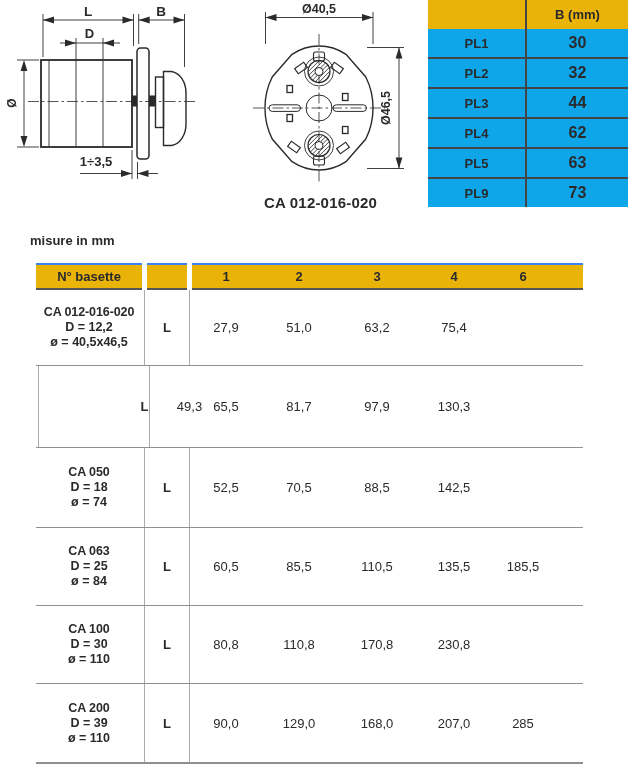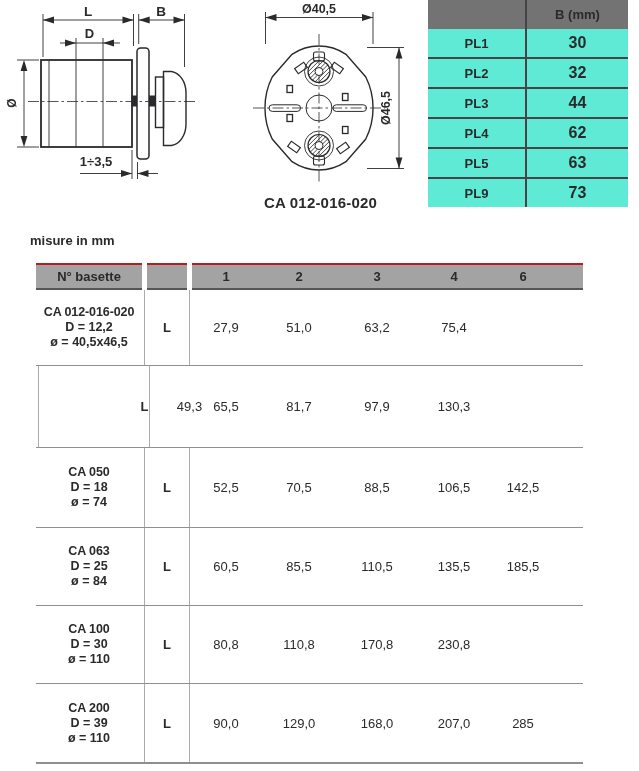--- a/index.html
+++ b/index.html
@@ -11,41 +11,41 @@
   .svg-abs { position:absolute; }
   #side-svg { left:0; top:0; }
   #front-svg { left:235px; top:0; }
   .caption {
     position:absolute; left:238px; top:194px; width:165px;
     text-align:center; font-size:15px; font-weight:bold; letter-spacing:.2px;
   }
 
   
   .pl-table { position:absolute; left:428px; top:0; width:200px; }
-  .pl-header { display:grid; grid-template-columns:99px 1fr; height:29px; background:#737373; }
+  .pl-header { display:grid; grid-template-columns:99px 1fr; height:29px; background:#eab308; }
   .pl-header .pl-left { border-right:2px solid #454548; }
   .pl-header .pl-right { display:flex; align-items:center; justify-content:center;
     font-weight:bold; font-size:13px; }
-  .pl-row { display:grid; grid-template-columns:99px 1fr; height:30px; background:#5eead4; }
+  .pl-row { display:grid; grid-template-columns:99px 1fr; height:30px; background:#0ea5e9; }
   .pl-row.first { height:28px; }
   .pl-row + .pl-row { border-top:2px solid #454548; }
   .pl-row .pl-left { border-right:2px solid #454548; display:flex; align-items:center; justify-content:center;
     font-weight:bold; font-size:13px; }
   .pl-row .pl-right { display:flex; align-items:center; justify-content:center;
     font-weight:bold; font-size:16px; }
 
   
   .note { position:absolute; left:30px; top:233px; font-size:13px; font-weight:bold; }
 
   
   .main-table { position:absolute; left:36px; top:263px; width:547px; }
   .mt-row { display:grid; grid-template-columns:106px 5px 40px 5px 68px 78px 78px 76px 62px 1fr; }
   .mt-row .cell { display:flex; align-items:center; justify-content:center; }
   .mt-header { height:27px; }
-  .mt-header .cell { background:#a3a3a3; border-top:2px solid #b91c1c; border-bottom:2px solid #56565a;
+  .mt-header .cell { background:#eab308; border-top:2px solid #3b82f6; border-bottom:2px solid #56565a;
     font-weight:bold; font-size:13px; }
   .mt-header .vgap { background:#fff; }
   .mt-body-row { border-bottom:1px solid #909090; }
   .mt-body-row.last { border-bottom:2px solid #8f8f8f; }
   .mt-body-row .vgap { background:linear-gradient(90deg, transparent 2px, #ababab 2px, #ababab 3.2px, transparent 3.2px); }
   .r1 { height:76px; } .r2 { height:82px; } .r3 { height:80px; }
   .r4 { height:78px; } .r5 { height:78px; } .r6 { height:80px; }
   .c-label { flex-direction:column; line-height:15px; }
   .c-label .name { font-weight:bold; font-size:12.5px; letter-spacing:-0.1px; white-space:nowrap; }
   .c-label .sub  { font-weight:bold; font-size:12.5px; white-space:nowrap; }
@@ -304,21 +304,20 @@
         <div class="name">CA 050</div>
         <div class="sub">D = 18</div>
         <div class="sub">ø = 74</div>
       </div>
       <div class="vgap"></div>
       <div class="cell c-dim">L</div>
       <div class="vgap"></div>
       <div class="cell c-val">52,5</div>
       <div class="cell c-val">70,5</div>
       <div class="cell c-val">88,5</div>
-      <div class="cell c-val">106,5</div>
       <div class="cell c-val">142,5</div>
       <div class="cell"></div>
     </div>
 
     <div class="mt-row mt-body-row r4">
       <div class="cell c-label">
         <div class="name">CA 063</div>
         <div class="sub">D = 25</div>
         <div class="sub">ø = 84</div>
       </div>

